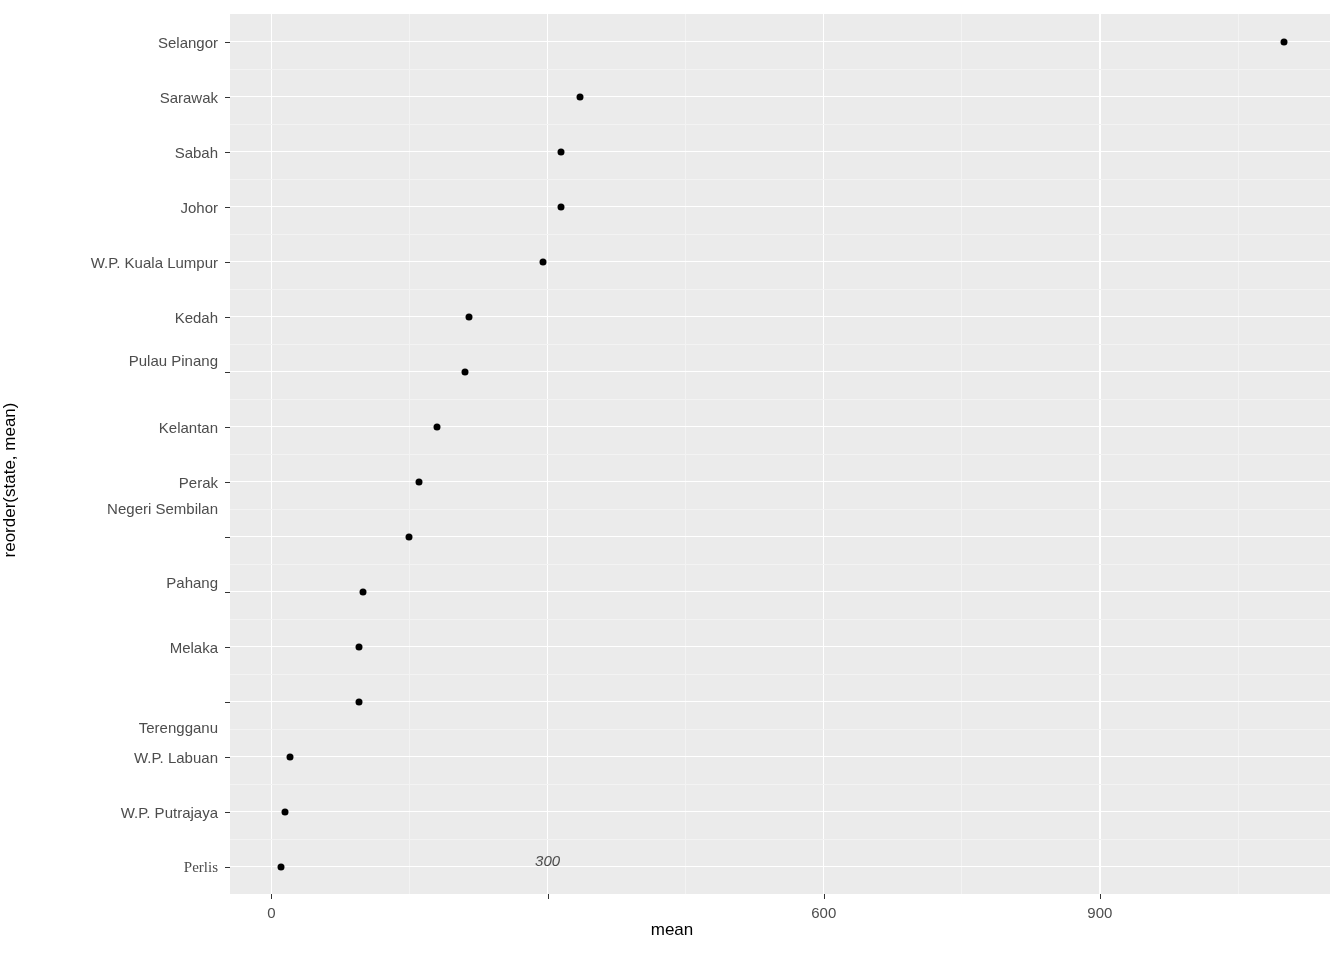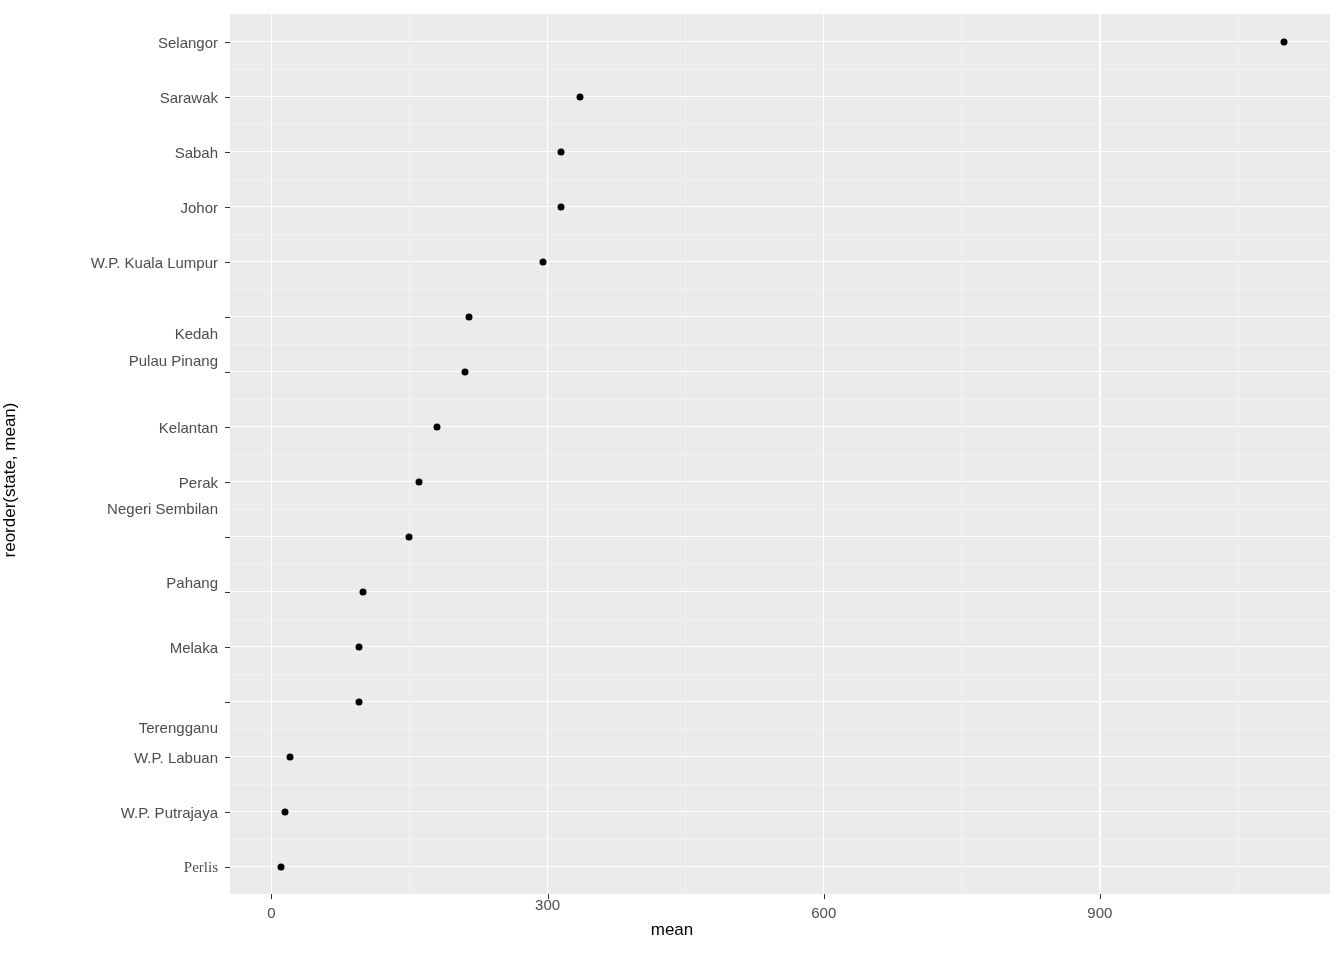--- a/index.html
+++ b/index.html
@@ -89,21 +89,21 @@
   <div class="y-axis-title">reorder(state, mean)</div>
   <div class="x-axis-title">mean</div>
 
   <div class="plot-area" id="plot-area" style="left: 230px; top: 14px; width: 1100px; height: 880px;"></div>
 
 <div class="grid-major-v" style="left: 270.723px; top: 14px; width: 1.4px; height: 880px;"></div>
     <div class="tick-mark-x" style="left: 271.423px; top: 894px;"></div>
     <div class="tick-label-x" style="left: 271.423px; top: 904px;">0</div>
     <div class="grid-major-v" style="left: 546.873px; top: 14px; width: 1.4px; height: 880px;"></div>
     <div class="tick-mark-x" style="left: 547.573px; top: 894px;"></div>
-    <div class="tick-label-x" style="left: 547.573px; top: 896px;">300</div>
+    <div class="tick-label-x" style="left: 547.573px; top: 852px; font-style: italic;">300</div>
     <div class="grid-major-v" style="left: 823.024px; top: 14px; width: 1.4px; height: 880px;"></div>
     <div class="tick-mark-x" style="left: 823.724px; top: 894px;"></div>
     <div class="tick-label-x" style="left: 823.724px; top: 904px;">600</div>
     <div class="grid-major-v" style="left: 1099.17px; top: 14px; width: 1.4px; height: 880px;"></div>
     <div class="tick-mark-x" style="left: 1099.87px; top: 894px;"></div>
     <div class="tick-label-x" style="left: 1099.87px; top: 904px;">900</div>
     <div class="grid-minor-v" style="left: 409.148px; top: 14px; width: 0.7px; height: 880px;"></div>
     <div class="grid-minor-v" style="left: 685.299px; top: 14px; width: 0.7px; height: 880px;"></div>
     <div class="grid-minor-v" style="left: 961.449px; top: 14px; width: 0.7px; height: 880px;"></div>
     <div class="grid-minor-v" style="left: 1237.6px; top: 14px; width: 0.7px; height: 880px;"></div>
@@ -117,21 +117,21 @@
     <div class="tick-mark-y" style="left: 225px; top: 151.5px;"></div>
     <div class="tick-label-y" style="right: 1126px; top: 151.5px;">Sabah</div>
     <div class="grid-major-h" style="left: 230px; top: 205.8px; width: 1100px; height: 1.4px;"></div>
     <div class="tick-mark-y" style="left: 225px; top: 206.5px;"></div>
     <div class="tick-label-y" style="right: 1126px; top: 206.5px; margin-left: 48px;">Johor</div>
     <div class="grid-major-h" style="left: 230px; top: 260.8px; width: 1100px; height: 1.4px;"></div>
     <div class="tick-mark-y" style="left: 225px; top: 261.5px;"></div>
     <div class="tick-label-y" style="right: 1126px; top: 261.5px;">W.P. Kuala Lumpur</div>
     <div class="grid-major-h" style="left: 230px; top: 315.8px; width: 1100px; height: 1.4px;"></div>
     <div class="tick-mark-y" style="left: 225px; top: 316.5px;"></div>
-    <div class="tick-label-y" style="right: 1126px; top: 333px;">Kedah</div>
+    <div class="tick-label-y" style="right: 1126px; top: 317px;">Kedah</div>
     <div class="grid-major-h" style="left: 230px; top: 370.8px; width: 1100px; height: 1.4px;"></div>
     <div class="tick-mark-y" style="left: 225px; top: 371.5px;"></div>
     <div class="tick-label-y" style="right: 1126px; top: 360px;">Pulau Pinang</div>
     <div class="grid-major-h" style="left: 230px; top: 425.8px; width: 1100px; height: 1.4px;"></div>
     <div class="tick-mark-y" style="left: 225px; top: 426.5px;"></div>
     <div class="tick-label-y" style="right: 1126px; top: 426.5px;">Kelantan</div>
     <div class="grid-major-h" style="left: 230px; top: 480.8px; width: 1100px; height: 1.4px;"></div>
     <div class="tick-mark-y" style="left: 225px; top: 481.5px;"></div>
     <div class="tick-label-y" style="right: 1126px; top: 481.5px;">Perak</div>
     <div class="grid-major-h" style="left: 230px; top: 535.8px; width: 1100px; height: 1.4px;"></div>

